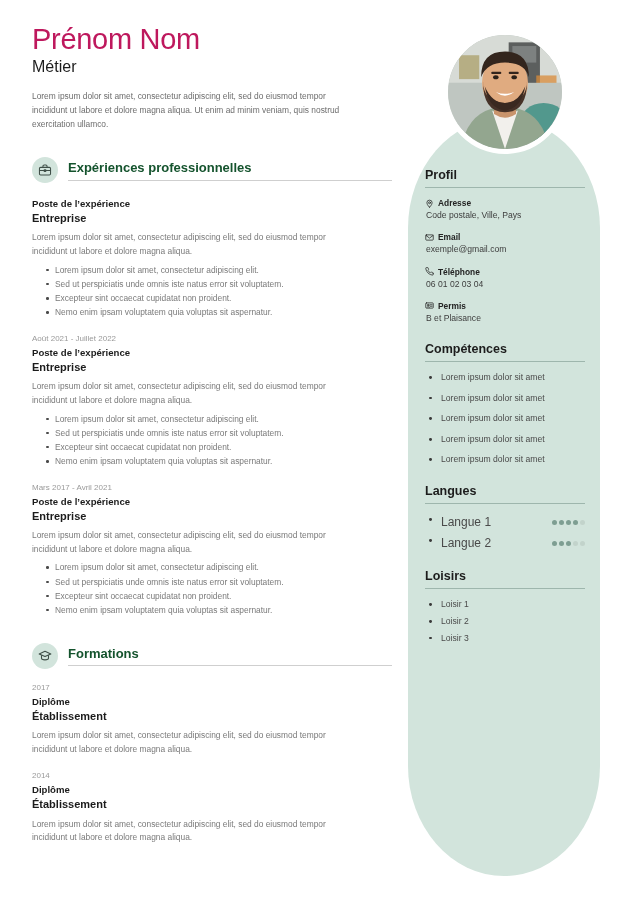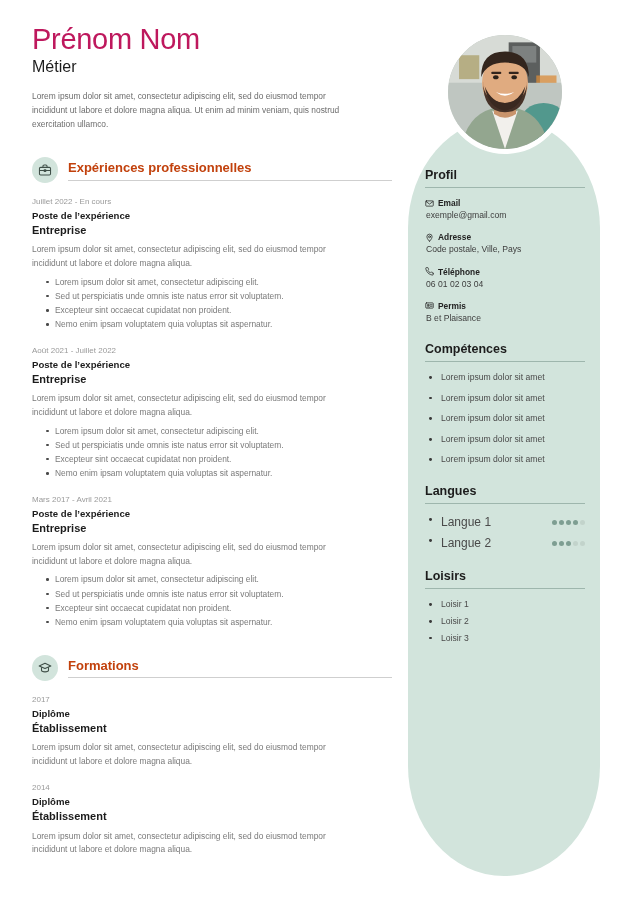--- a/index.html
+++ b/index.html
@@ -94,21 +94,21 @@
   }
   .section-icon-circle svg { display: block; }
   .section-title-wrap {
     flex: 1 1 auto;
     display: flex;
     flex-direction: column;
   }
   .section-title {
     font-size: 13px;
     font-weight: 700;
-    color: #c2410c;
+    color: #14532d;
     line-height: 1.2;
     padding-bottom: 4px;
   }
   .section-rule {
     height: 1px;
     background: #cfcfcf;
     width: 100%;
   }
 
   
@@ -317,21 +317,20 @@
       </svg>
     </span>
     <span class="section-title-wrap">
       <span class="section-title">Expériences professionnelles</span>
       <span class="section-rule"></span>
     </span>
   </div>
 
   <div>
     <div class="entry">
-      <div class="entry-date">Juillet 2022 - En cours</div>
       <div class="entry-role">Poste de l’expérience</div>
       <div class="entry-org">Entreprise</div>
       <div class="entry-desc">Lorem ipsum dolor sit amet, consectetur adipiscing elit, sed do eiusmod tempor incididunt ut labore et dolore magna aliqua.</div>
       <ul class="entry-bullets">
         <li>Lorem ipsum dolor sit amet, consectetur adipiscing elit.</li>
         <li>Sed ut perspiciatis unde omnis iste natus error sit voluptatem.</li>
         <li>Excepteur sint occaecat cupidatat non proident.</li>
         <li>Nemo enim ipsam voluptatem quia voluptas sit aspernatur.</li>
       </ul>
     </div>
@@ -395,40 +394,40 @@
 <div id="sidebar-content">
 
   <div class="side-block">
     <div class="side-head">Profil</div>
     <div class="side-rule"></div>
 
     <div class="contact-item">
       <div class="contact-label">
         <span>
           <svg width="9" height="9" viewBox="0 0 24 24" fill="none" stroke="#232323" stroke-width="2" stroke-linecap="round" stroke-linejoin="round">
+            <path d="M12 22s7-6.3 7-12a7 7 0 1 0-14 0c0 5.7 7 12 7 12Z"></path>
+            <circle cx="12" cy="10" r="2.6"></circle>
+          </svg>
+        </span>
+        <span>Adresse</span>
+      </div>
+      <div class="contact-value">Code postale, Ville, Pays</div>
+    </div>
+
+    <div class="contact-item">
+      <div class="contact-label">
+        <span>
+          <svg width="9" height="9" viewBox="0 0 24 24" fill="none" stroke="#232323" stroke-width="2" stroke-linecap="round" stroke-linejoin="round">
             <rect x="2" y="5" width="20" height="14" rx="2"></rect>
             <path d="m2.5 6.5 9.5 7 9.5-7"></path>
           </svg>
         </span>
         <span>Email</span>
       </div>
       <div class="contact-value">exemple@gmail.com</div>
-    </div>
-
-    <div class="contact-item">
-      <div class="contact-label">
-        <span>
-          <svg width="9" height="9" viewBox="0 0 24 24" fill="none" stroke="#232323" stroke-width="2" stroke-linecap="round" stroke-linejoin="round">
-            <path d="M12 22s7-6.3 7-12a7 7 0 1 0-14 0c0 5.7 7 12 7 12Z"></path>
-            <circle cx="12" cy="10" r="2.6"></circle>
-          </svg>
-        </span>
-        <span>Adresse</span>
-      </div>
-      <div class="contact-value">Code postale, Ville, Pays</div>
     </div>
 
     <div class="contact-item">
       <div class="contact-label">
         <span>
           <svg width="9" height="9" viewBox="0 0 24 24" fill="none" stroke="#232323" stroke-width="2" stroke-linecap="round" stroke-linejoin="round">
             <path d="M22 16.9v2.6a2 2 0 0 1-2.2 2 19.8 19.8 0 0 1-8.6-3.1 19.5 19.5 0 0 1-6-6A19.8 19.8 0 0 1 2.1 3.7 2 2 0 0 1 4.1 1.5h2.6a2 2 0 0 1 2 1.7c.1 1 .4 2 .7 2.9a2 2 0 0 1-.5 2.1L7.8 9.3a16 16 0 0 0 6 6l1.1-1.1a2 2 0 0 1 2.1-.5c.9.3 1.9.6 2.9.7a2 2 0 0 1 1.7 2Z"></path>
           </svg>
         </span>
         <span>Téléphone</span>

